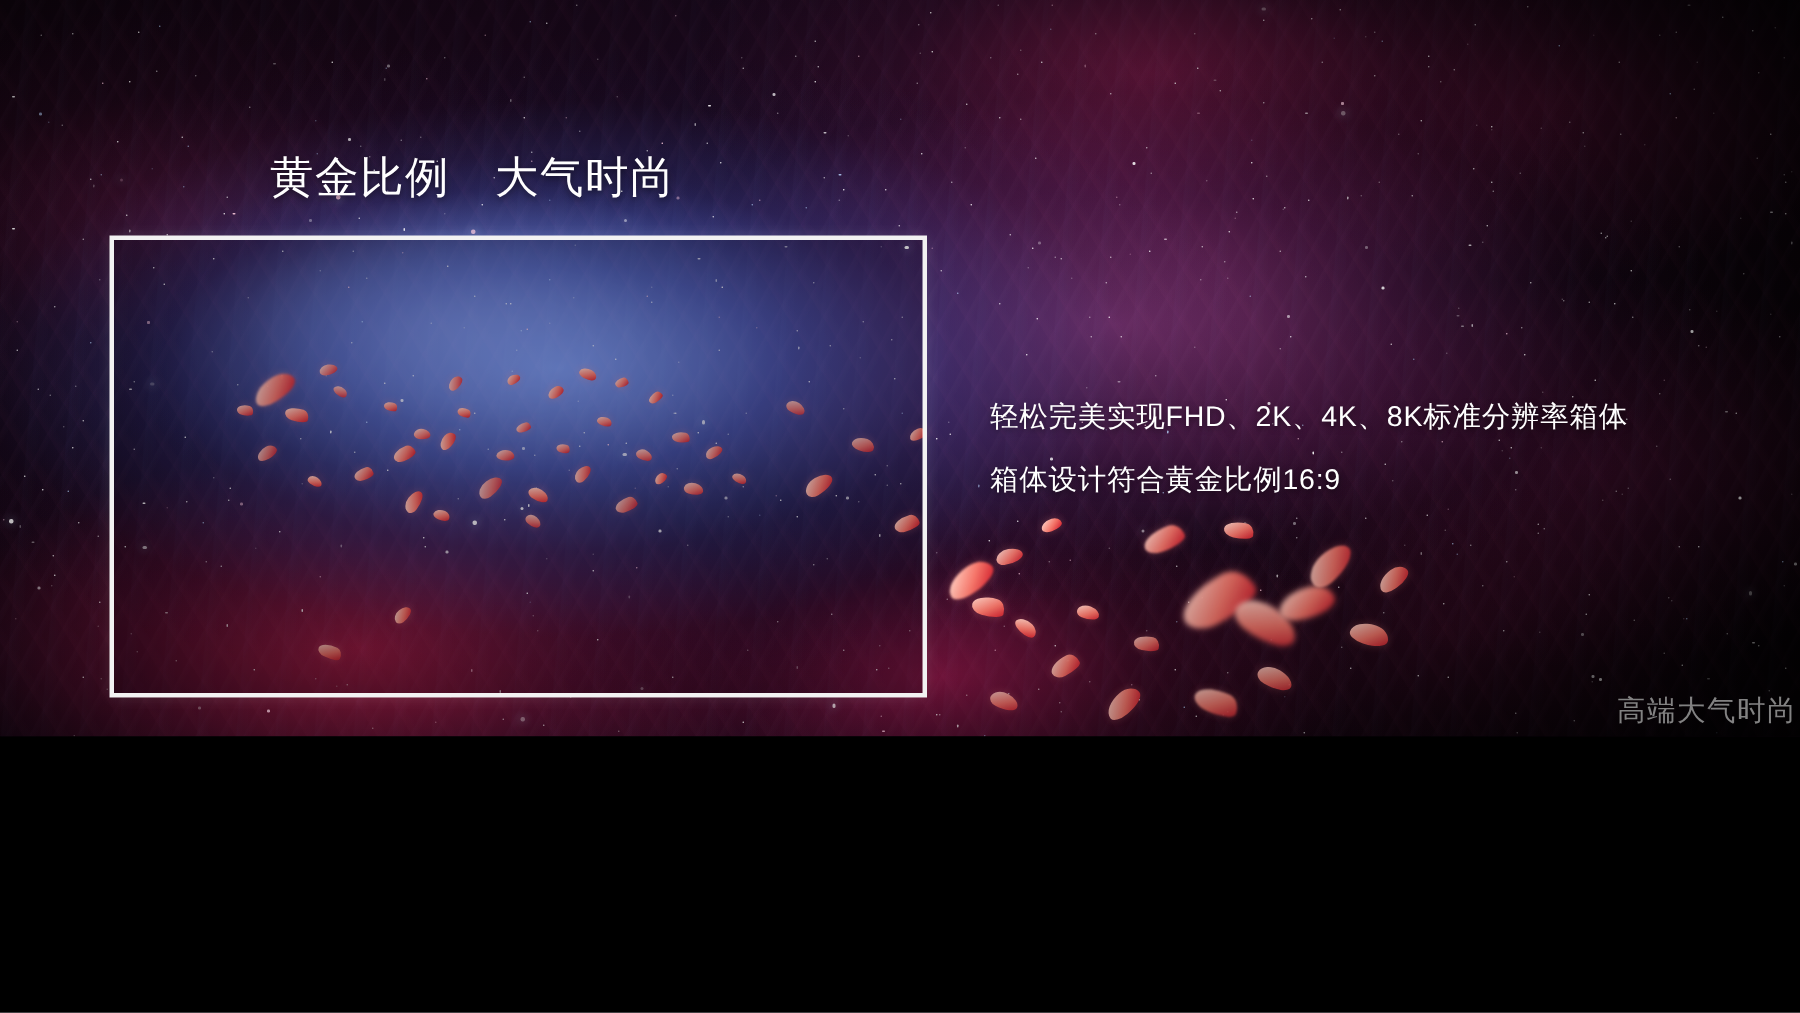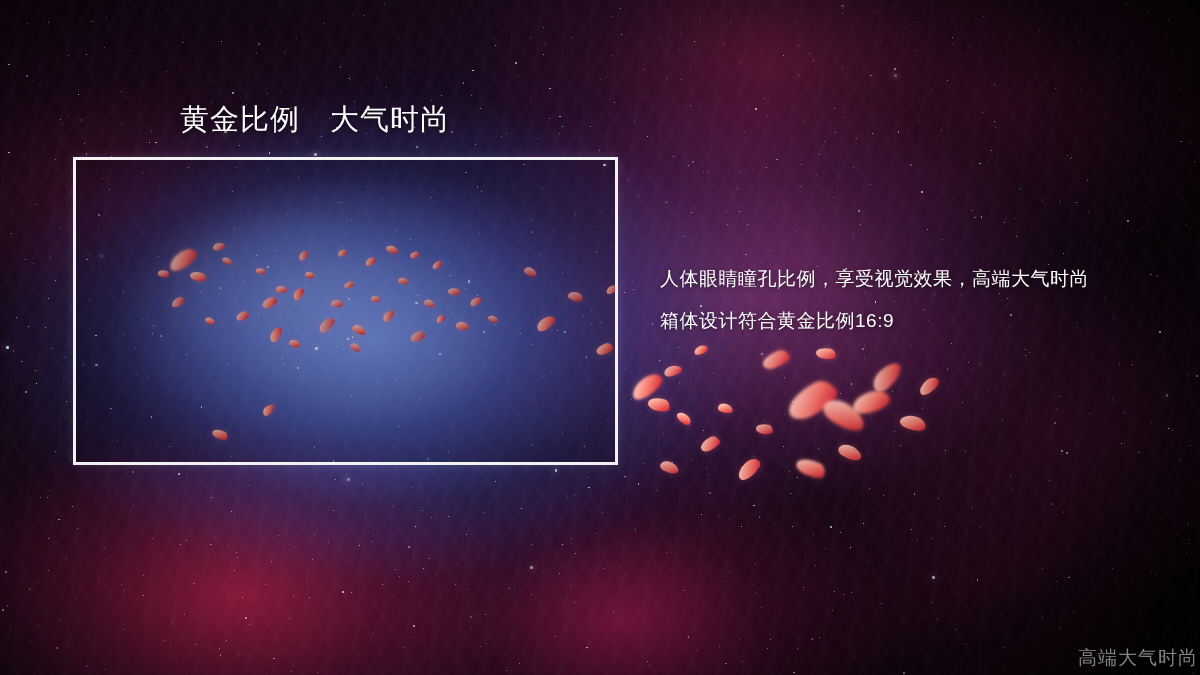--- a/index.html
+++ b/index.html
@@ -8,21 +8,21 @@
     padding: 0;
     background: #000;
   }
   body {
     font-family: "Liberation Sans", "DejaVu Sans", sans-serif;
   }
 
   #slide {
     position: relative;
     width: 1200px;
-    height: 675px;
+    height: 491px;
     overflow: hidden;
     background: #0a0308;
   }
 
   
   .bg-layer {
     position: absolute;
     inset: 0;
     pointer-events: none;
   }
@@ -1123,19 +1123,19 @@
 
   <div id="display-panel">
     <div class="panel-inner">
       <div class="panel-shade"></div>
     </div>
   </div>
 
   <div id="slide-title">黄金比例　大气时尚</div>
 
   <div id="feature-list">
-    <div class="feature-line">人体眼睛瞳孔比例，享受视觉效果，高端大气时尚</div>
+    <div class="feature-line">轻松完美实现FHD、2K、4K、8K标准分辨率箱体</div>
     <div class="feature-line">箱体设计符合黄金比例16:9</div>
   </div>
 
   <div id="watermark">高端大气时尚</div>
 
 </div>
 
 </body></html>

